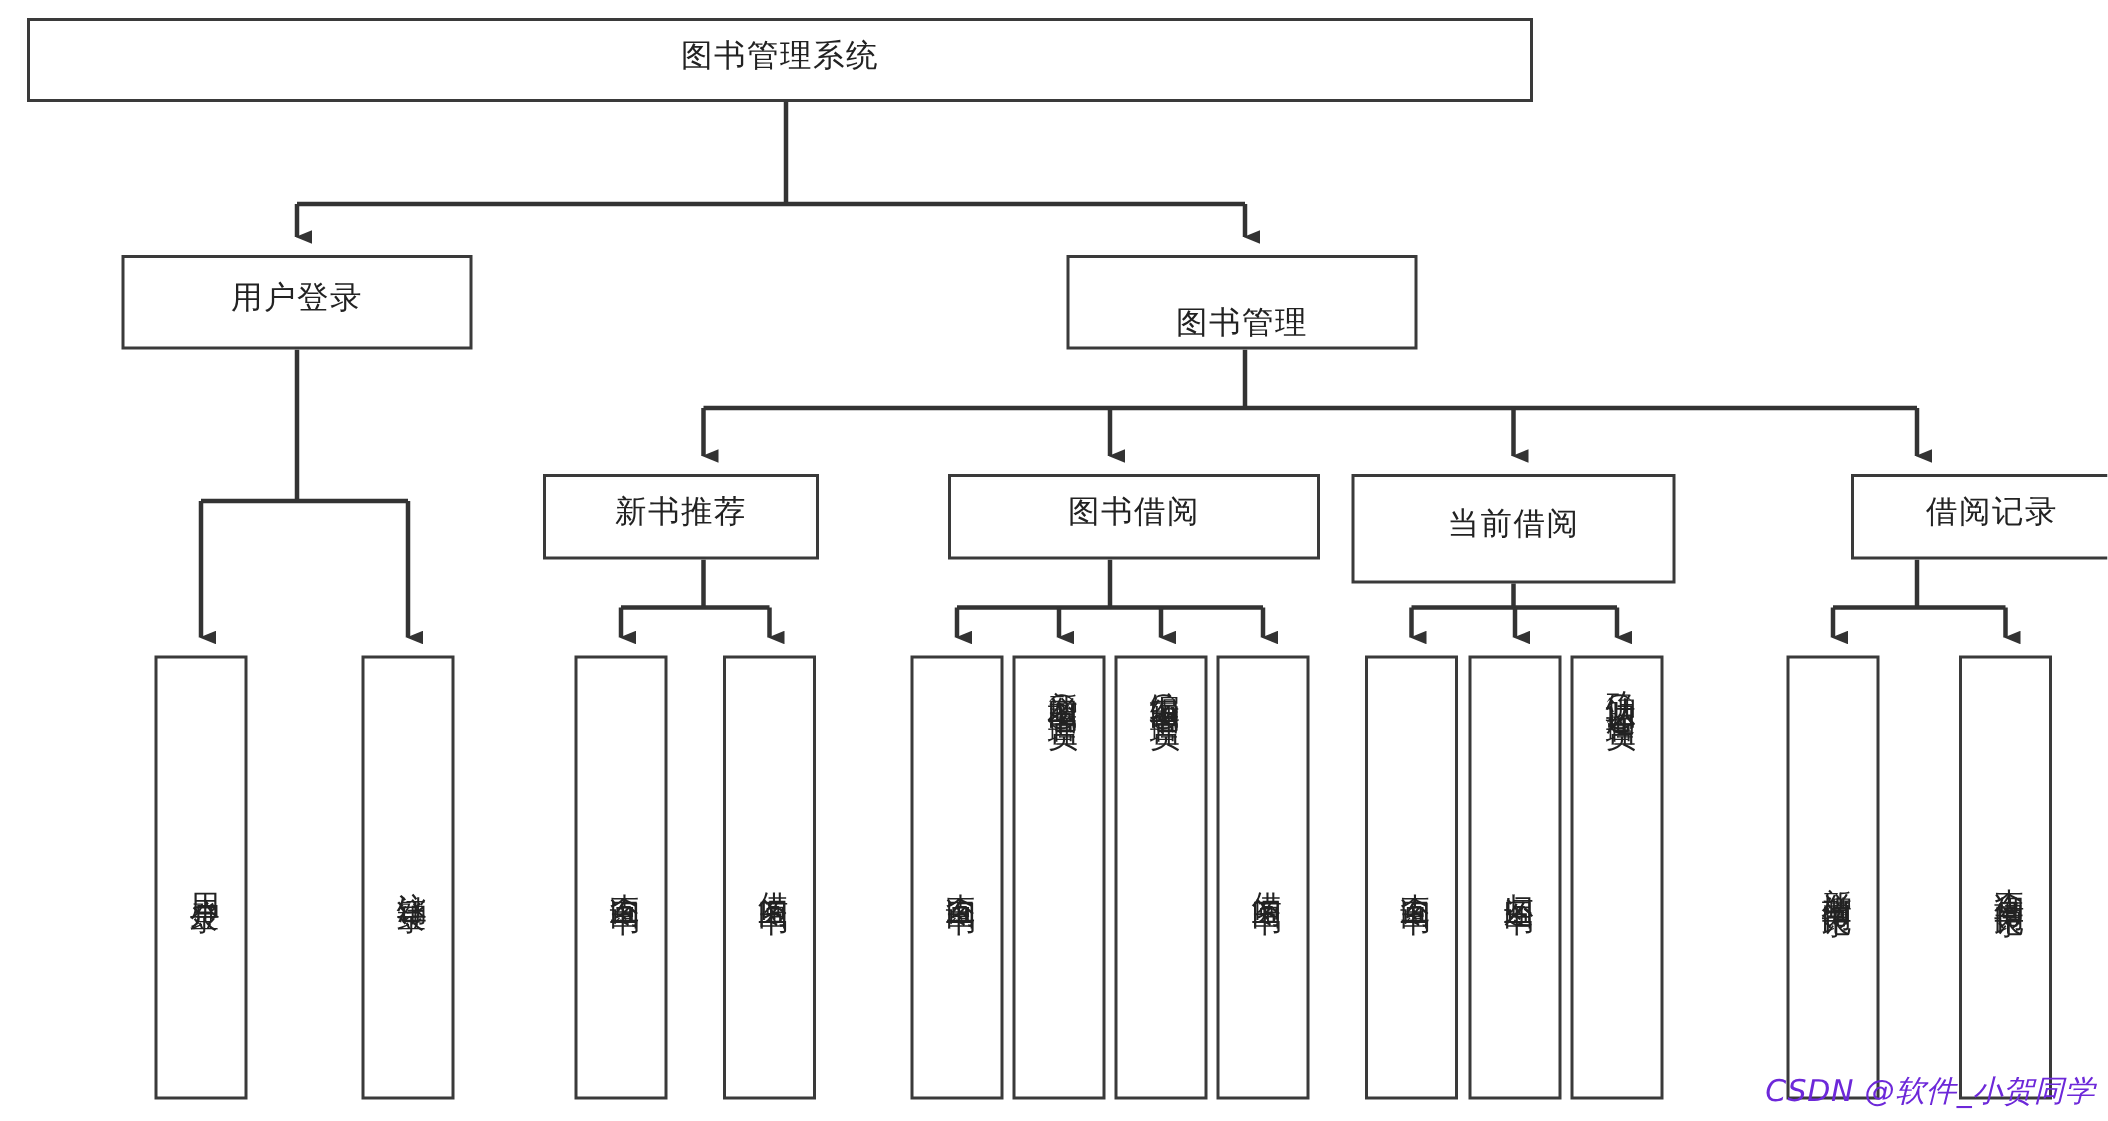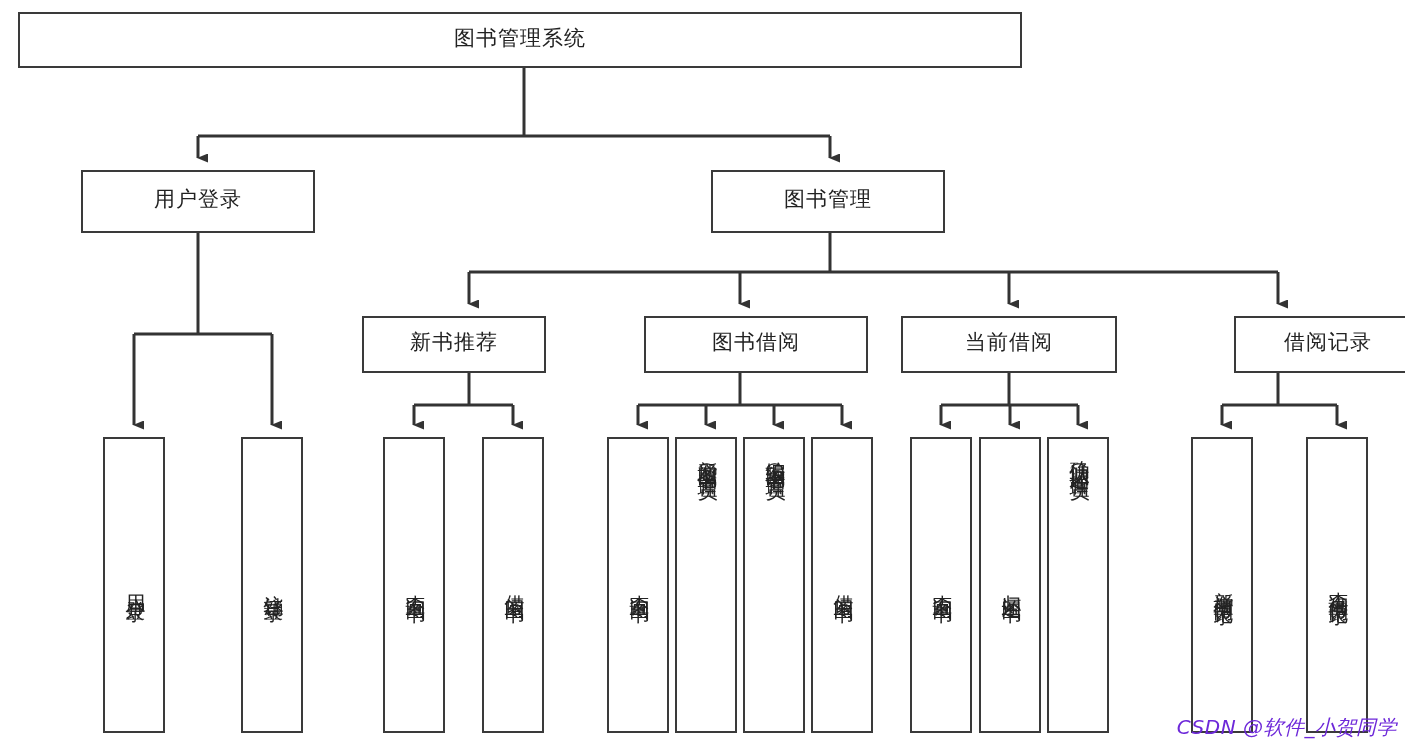--- a/index.html
+++ b/index.html
@@ -129,33 +129,33 @@
   </svg>
 
   <div class="node" style="left:18px; top:12px; width:1004px; height:56px;">
     <span class="node-label">图书管理系统</span>
   </div>
 
   <div class="node" style="left:81px; top:170px; width:234px; height:63px;">
     <span class="node-label">用户登录</span>
   </div>
 
-  <div class="node" style="left:711px; top:170px; width:234px; height:63px;">
+  <div class="node" style="left:711px; top:170px; width:234px; height:63px;align-items:flex-end;">
     <span class="node-label">图书管理</span>
   </div>
 
   <div class="node" style="left:362px; top:316px; width:184px; height:57px;">
     <span class="node-label">新书推荐</span>
   </div>
 
-  <div class="node" style="left:632px; top:316px; width:224px; height:57px;margin-left:12px;">
+  <div class="node" style="left:632px; top:316px; width:248px; height:57px;">
     <span class="node-label">图书借阅</span>
   </div>
 
-  <div class="node" style="left:901px; top:316px; width:216px; height:57px;">
+  <div class="node" style="left:901px; top:316px; width:216px; height:73px;">
     <span class="node-label">当前借阅</span>
   </div>
 
   <div class="node" style="left:1234px; top:316px; width:188px; height:57px;">
     <span class="node-label">借阅记录</span>
   </div>
 
   <div class="node vertical leaf-short" style="left:103px; top:437px; width:62px; height:296px;">
     <span class="node-label">用户登录</span>
   </div>

